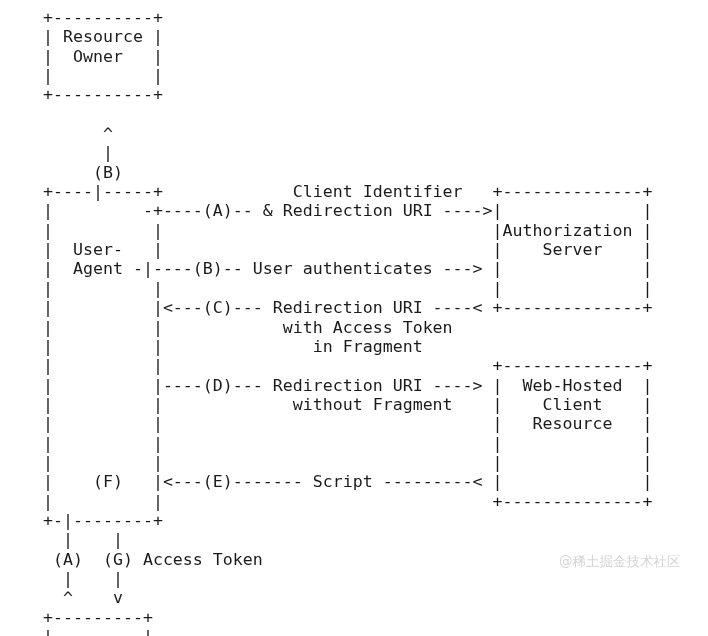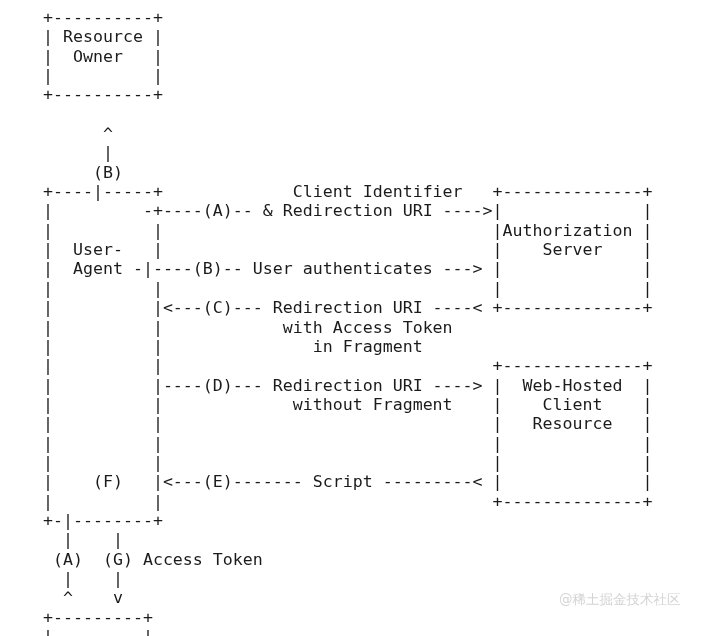--- a/index.html
+++ b/index.html
@@ -25,21 +25,21 @@
     line-height: 19.35px;
     letter-spacing: 0px;
     color: #1b1b1b;
     white-space: pre;
     font-weight: 500;
     -webkit-font-smoothing: none;
   }
   #watermark {
     position: absolute;
     left: 559px;
-    top: 591px;
+    top: 553px;
     font-family: "DejaVu Sans", "Liberation Sans", sans-serif;
     font-size: 13.5px;
     line-height: 16px;
     color: #d4d4d4;
     white-space: pre;
     user-select: none;
   }
 </style>
 </head>
 <body>

